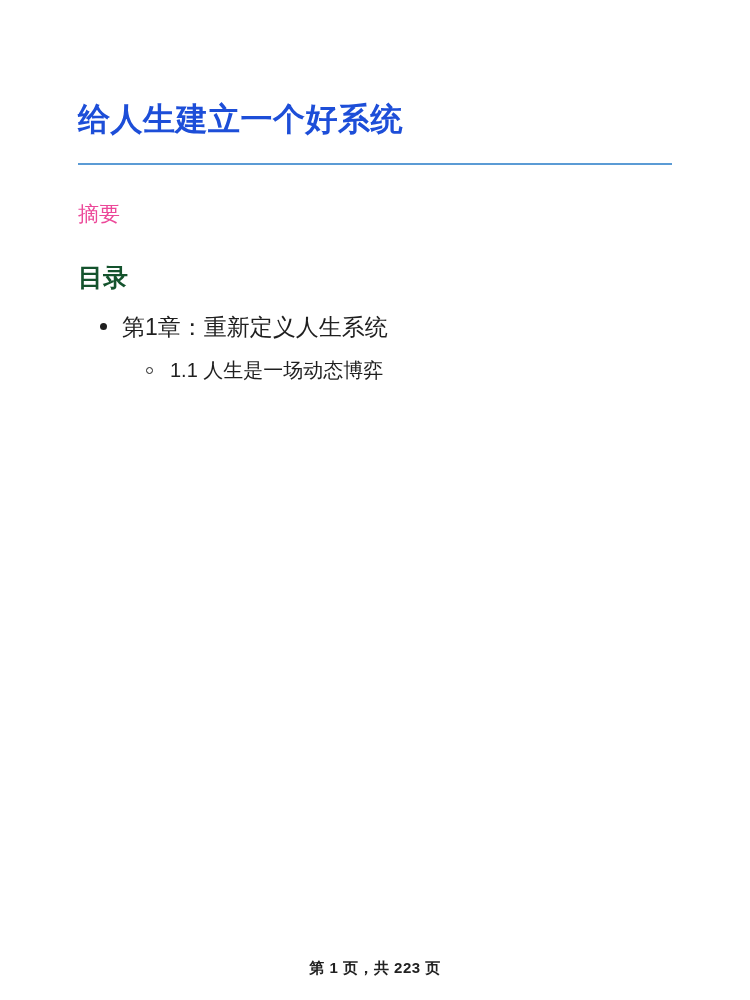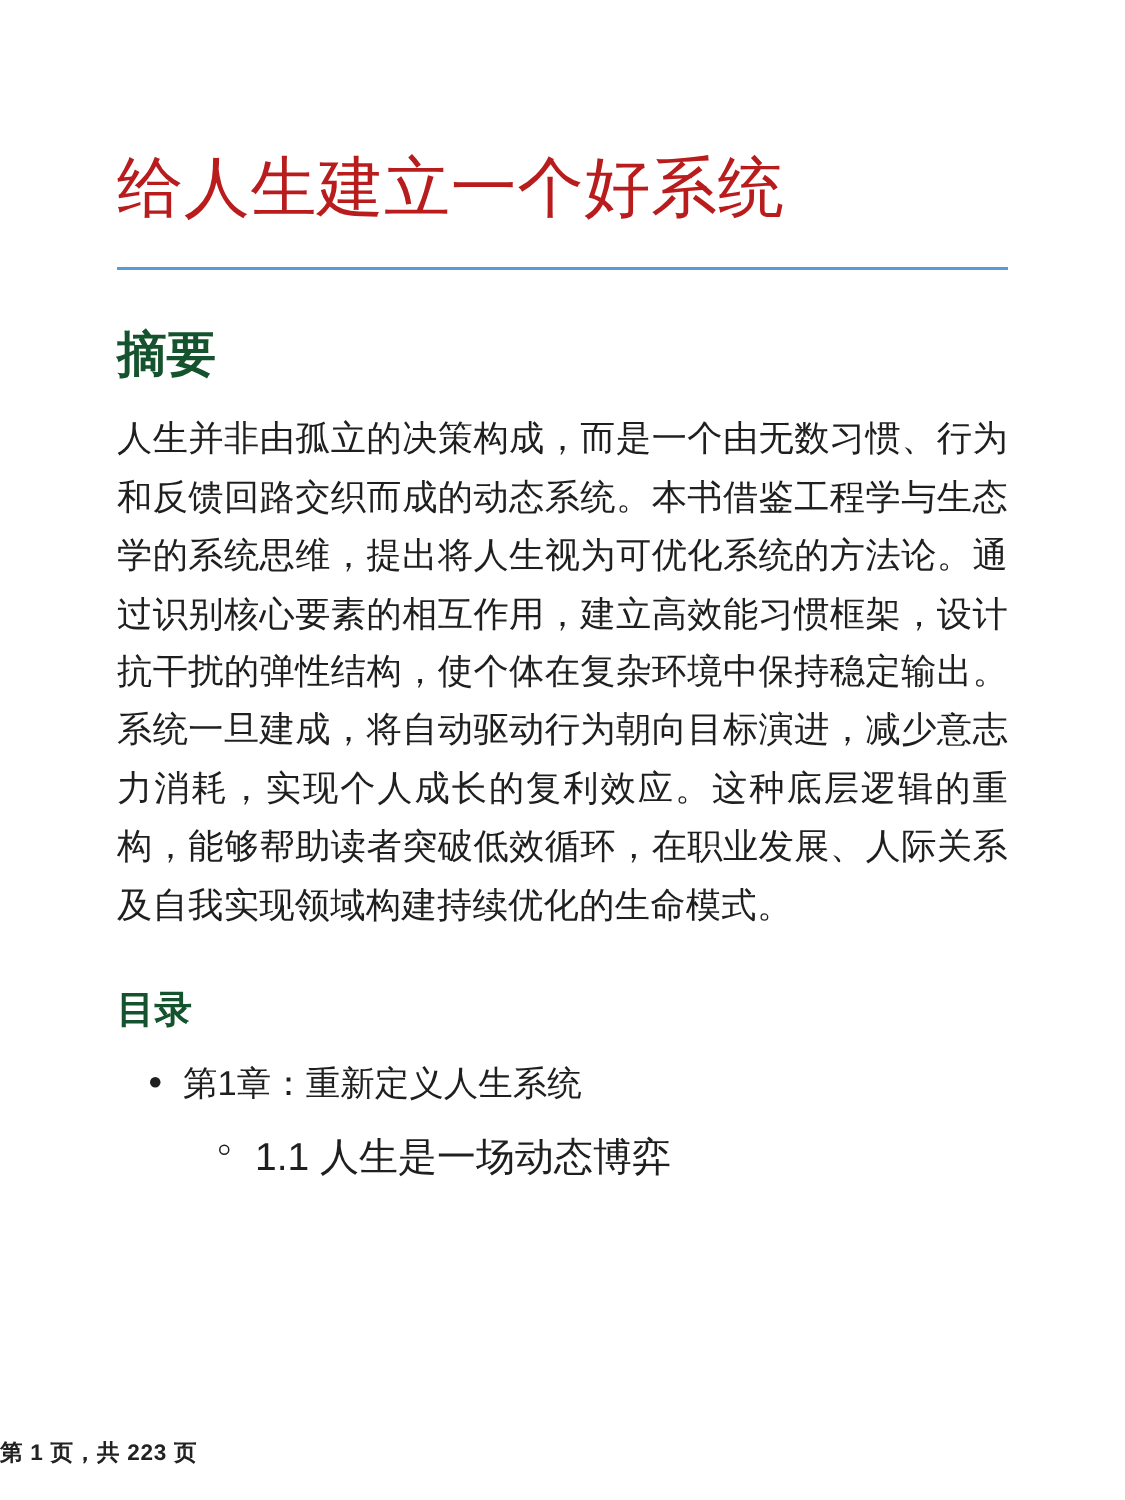--- a/index.html
+++ b/index.html
@@ -18,36 +18,36 @@
   .page {
     position: absolute;
     top: 0;
     left: 0;
     width: 750px;
     height: 1000px;
     box-sizing: border-box;
     padding: 100px 78px 0 78px;
   }
   .doc-title {
-    font-size: 44px;
-    font-weight: normal;
-    color: #b91c1c;
+    font-size: 32px;
+    font-weight: bold;
+    color: #1d4ed8;
     letter-spacing: 0.5px;
     margin: 0;
     line-height: 1.2;
   }
   .title-rule {
     margin-top: 25px;
     border-bottom: 2px solid #5b9bd5;
     width: 100%;
   }
   .section-heading {
-    font-size: 33px;
-    font-weight: bold;
-    color: #14532d;
+    font-size: 21px;
+    font-weight: normal;
+    color: #ec4899;
     margin: 36px 0 18px 0;
     line-height: 1.2;
   }
   .abstract-text {
     font-size: 23.5px;
     line-height: 1.65;
     color: #1f1f1f;
     text-align: justify;
     margin: 0;
     letter-spacing: 0.2px;
@@ -79,21 +79,21 @@
     height: 7px;
     border-radius: 50%;
     background: #1f1f1f;
   }
   ul.toc-level2 {
     list-style: none;
     margin: 10px 0 0 0;
     padding: 0;
   }
   ul.toc-level2 > li.toc-section {
-    font-size: 26px;
+    font-size: 20px;
     line-height: 1.55;
     color: #1f1f1f;
     position: relative;
     padding-left: 48px;
     margin-bottom: 4px;
   }
   ul.toc-level2 > li.toc-section > .bullet-circle {
     position: absolute;
     left: 24px;
     top: 12px;
@@ -102,39 +102,38 @@
     border-radius: 50%;
     border: 1.6px solid #1f1f1f;
     box-sizing: border-box;
     background: transparent;
   }
   .page-footer {
     position: absolute;
     bottom: 22px;
     left: 0;
     width: 750px;
-    text-align: left;
+    text-align: center;
     font-size: 15px;
     font-weight: bold;
     color: #222222;
     letter-spacing: 0.5px;
   }
 </style>
 </head>
 <body>
 
 <div class="page">
 
   <h1 class="doc-title">给人生建立一个好系统</h1>
 
   <div class="title-rule"></div>
 
   <h2 class="section-heading">摘要</h2>
 
-  <p class="abstract-text">人生并非由孤立的决策构成，而是一个由无数习惯、行为和反馈回路交织而成的动态系统。本书借鉴工程学与生态学的系统思维，提出将人生视为可优化系统的方法论。通过识别核心要素的相互作用，建立高效能习惯框架，设计抗干扰的弹性结构，使个体在复杂环境中保持稳定输出。系统一旦建成，将自动驱动行为朝向目标演进，减少意志力消耗，实现个人成长的复利效应。这种底层逻辑的重构，能够帮助读者突破低效循环，在职业发展、人际关系及自我实现领域构建持续优化的生命模式。</p>
 
   <h2 class="toc-heading">目录</h2>
 
   <ul class="toc-level1">
     <li class="toc-chapter">
       <span class="bullet-disc"></span>
       <span>第1章：重新定义人生系统</span>
       <ul class="toc-level2">
         <li class="toc-section">
           <span class="bullet-circle"></span>

